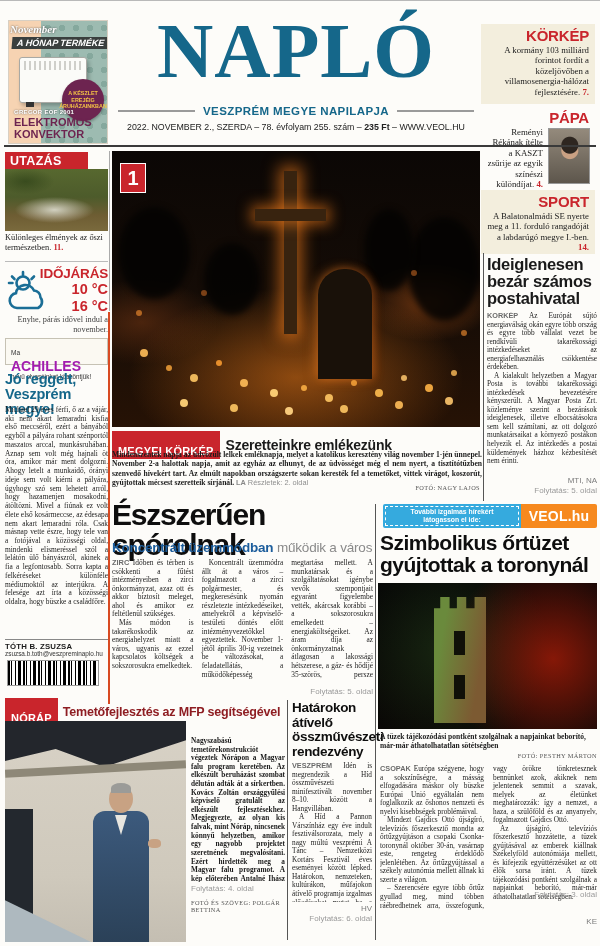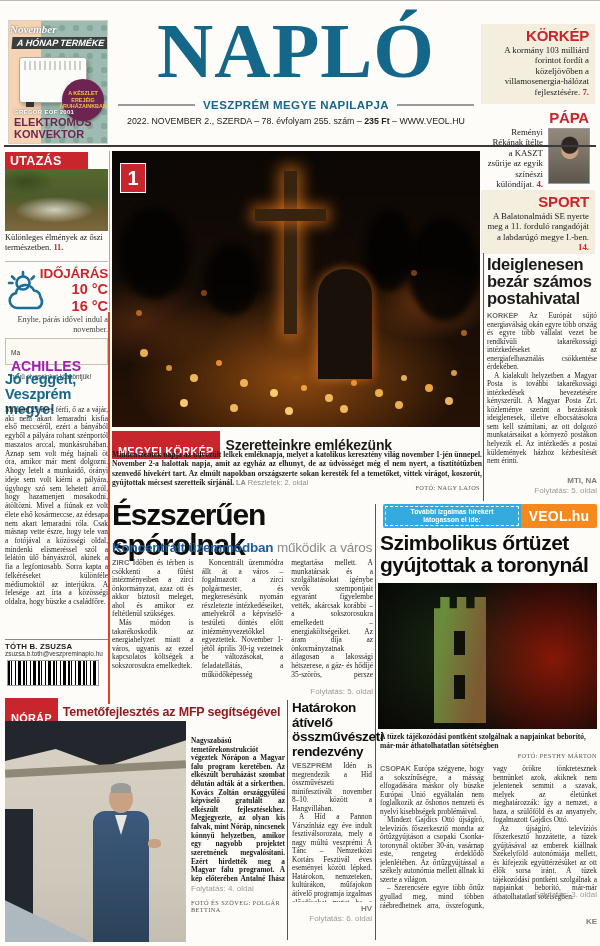--- a/index.html
+++ b/index.html
@@ -9,21 +9,21 @@
   .abs{position:absolute}
   .serif{font-family:"Liberation Serif",serif}
   .right{text-align:right}
   .pagenum{color:#c9252c;font-weight:bold}
   .rule-h{background:#3a3a3a}
   .rule-v{background:#555}
   
   .topline{left:0;top:7;width:600px;height:1px;background:#b9b9b9}
   .mast{left:118px;top:14px;width:356px;text-align:center}
   .mast-title{font-family:"Liberation Serif",serif;font-weight:bold;font-size:78px;line-height:.96;color:#15678a;letter-spacing:1px}
-  .tagline-row{display:flex;align-items:center;gap:8px;margin-top:10px}
+  .tagline-row{display:flex;align-items:center;gap:8px;margin-top:16px}
   .tagline-row .tl-line{flex:1;height:2px;background:#9a9a9a}
   .tagline{color:#15678a;font-weight:bold;font-size:11.5px;letter-spacing:.4px;white-space:nowrap}
   .dateline{margin-top:5px;font-size:8.8px;color:#222;white-space:nowrap}
   
   .ad{left:8px;top:20px;width:100px;height:124px;background:#f6d3b2;border:1px solid #d8cfc2;overflow:hidden}
   .ad-pat{position:absolute;right:0;top:0;width:66px;height:100%;background-color:#9dbbb1;background-image:radial-gradient(#85a89d 3px,rgba(0,0,0,0) 3.5px);background-size:14px 14px}
   .ad-script{position:absolute;left:1px;top:2px;font-family:"Liberation Serif",serif;font-style:italic;font-weight:bold;font-size:11px;color:#fff;text-shadow:0 0 2px #444}
   .ad-banner{position:absolute;left:3px;top:16px;background:#3a3f3e;color:#fff;font-weight:bold;font-style:italic;font-size:9px;padding:1px 5px;transform:skewX(-5deg);white-space:nowrap}
   .ad-heater{position:absolute;left:10px;top:36px;width:68px;height:46px;background:#fbfbf8;border:1px solid #a9a9a4;border-radius:3px;box-shadow:2px 3px 4px rgba(0,0,0,.25)}
   .ad-heater::before{content:"";position:absolute;left:4px;top:3px;right:4px;height:9px;background:repeating-linear-gradient(90deg,#cfcfca 0 2px,rgba(0,0,0,0) 2px 5px)}
@@ -37,21 +37,21 @@
   .rail-label{color:#c9252c;font-weight:bold;font-size:15px;text-align:right;letter-spacing:-.2px;line-height:1}
   .rail-text{font-family:"Liberation Serif",serif;font-size:8.8px;line-height:1.18;text-align:right;margin-top:2px;color:#222}
   .papa-img{position:absolute;right:5px;top:22px;width:42px;height:56px;background-image:radial-gradient(circle at 52% 30%,#2e2620 8px,rgba(0,0,0,0) 9px),radial-gradient(circle at 52% 40%,#caa183 8px,rgba(0,0,0,0) 9px),linear-gradient(180deg,#948a7c,#5d564c);border:1px solid #999}
   
   .kicker-box{display:inline-block;background:#c9252c;color:#fff;font-weight:bold;font-size:11px;padding:14px 6px 2px 6px;letter-spacing:.2px}
   .kicker{font-weight:bold;color:#6b6b6b;font-family:"Liberation Sans",sans-serif}
   .bodytext{font-family:"Liberation Serif",serif;text-align:justify;color:#1c1c1c}
   .bodytext p{margin:0}
   .bodytext p.ind{text-indent:7px}
   .more{color:#9a9a9a;font-size:8px;font-family:"Liberation Sans",sans-serif}
-  .byline{color:#7c7c7c;font-size:8px;font-weight:bold;font-family:"Liberation Sans",sans-serif}
+  .byline{color:#7c7c7c;font-size:8px;font-weight:normal;font-family:"Liberation Sans",sans-serif}
   .credit{font-family:"Liberation Serif",serif;font-size:6.3px;letter-spacing:.4px;color:#555}
   
   .sec-banner{background:#c9252c;color:#fff;font-weight:bold;font-size:12.5px;padding:2px 5px;letter-spacing:.3px}
   .forest{background-image:radial-gradient(ellipse 55% 30% at 48% 66%,rgba(228,228,216,.85),rgba(228,228,216,0) 70%),radial-gradient(ellipse 40% 30% at 20% 20%,rgba(40,60,20,.6),rgba(0,0,0,0) 70%),linear-gradient(180deg,#57682f 0%,#4d5b2b 45%,#6e5d33 75%,#7a6a3d 100%)}
   .wx-label{color:#c9252c;font-weight:bold;font-size:13.5px;letter-spacing:-.2px}
   .wx-temp{color:#c9252c;font-weight:bold;font-size:14.5px}
   .wx-cap{font-family:"Liberation Serif",serif;font-size:8.3px;color:#444;line-height:1.2}
   .greet{border:1px solid #c6c2b4;background:#fbf9f2;padding:2px 5px}
   .greet-small{font-size:6.5px;color:#333}
   .greet-name{color:#a21caf;font-weight:bold;font-size:14px;line-height:1}

